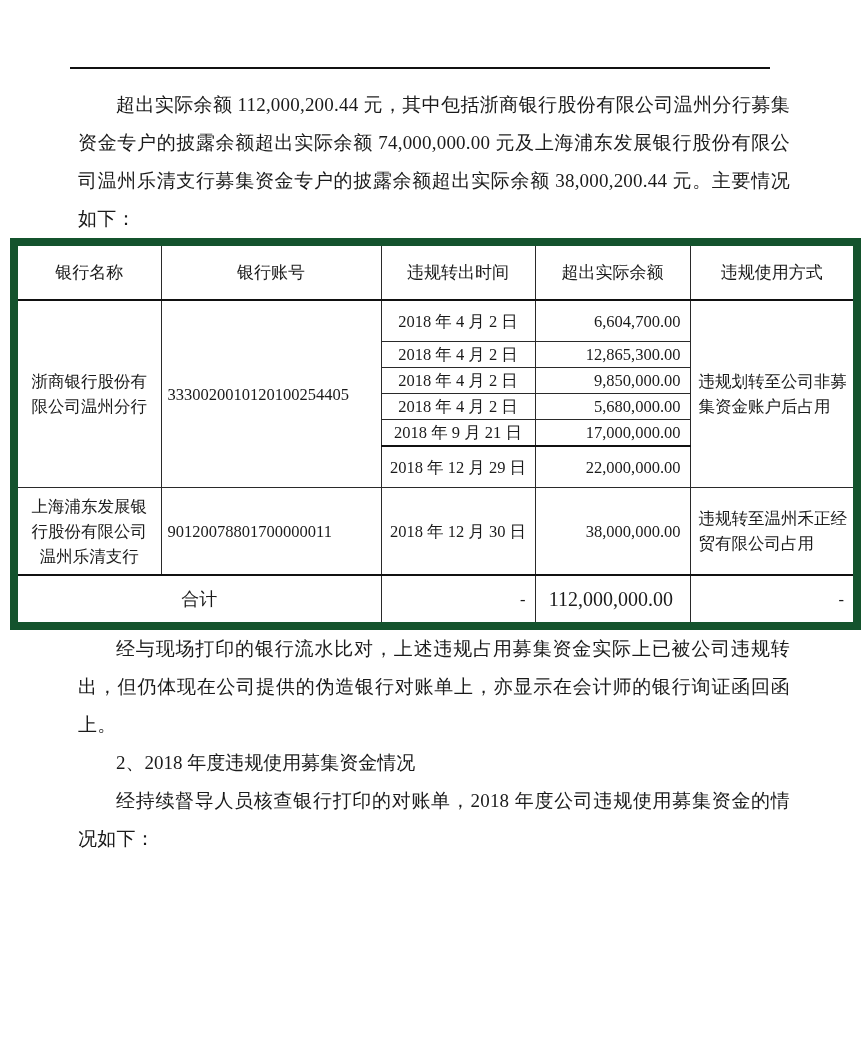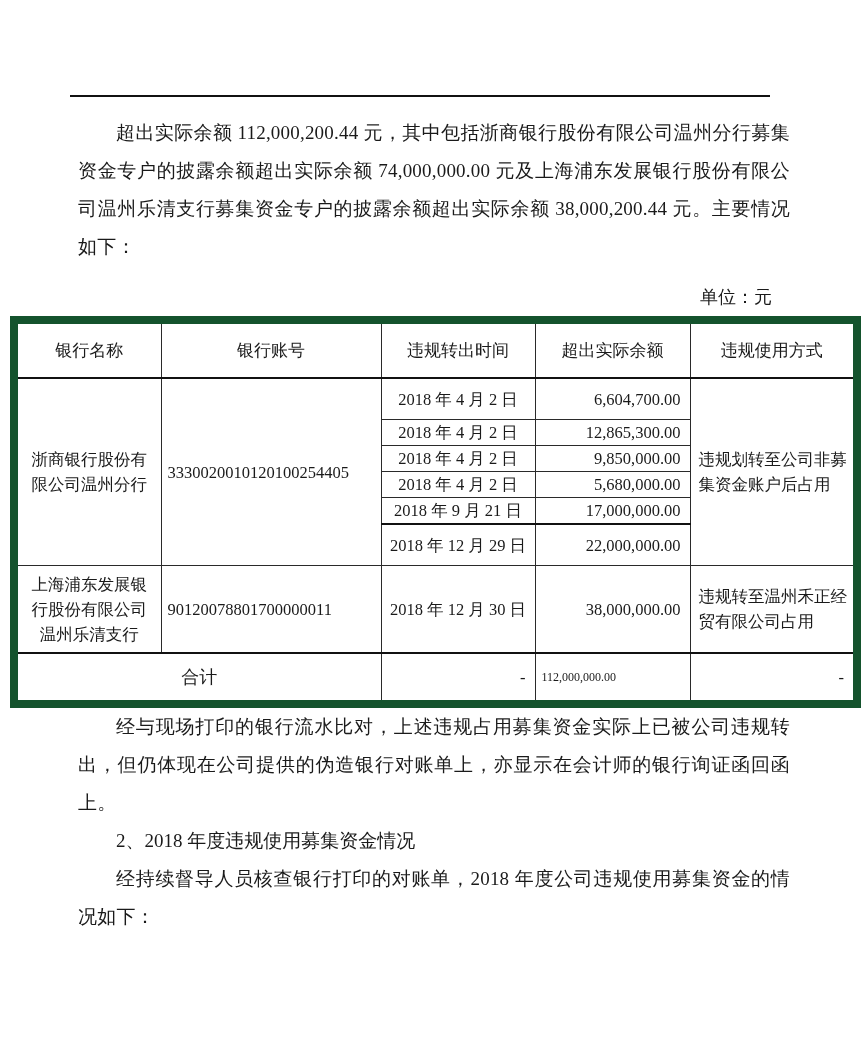--- a/index.html
+++ b/index.html
@@ -12,21 +12,20 @@
     height: 1057px;
     font-family: "Liberation Serif", "DejaVu Serif", serif;
     color: #1a1a1a;
     position: relative;
     overflow: hidden;
   }
   .page {
     position: relative;
     width: 865px;
     height: 873px;
-    margin-top: 28px;
   }
   .top-rule {
     position: absolute;
     left: 70px;
     top: 67px;
     width: 700px;
     height: 0;
     border-top: 2px solid #111;
   }
   .content {
@@ -122,44 +121,43 @@
     height: 46px;
     border-top: 2px solid #111 !important;
     border-bottom: 2px solid #111 !important;
   }
   td.total-label {
     text-align: center;
     font-weight: bold;
     font-size: 18px;
   }
   td.total-amt {
-    text-align: left;
+    text-align: center;
     font-weight: bold;
     padding-right: 9px !important;
-    font-size: 12px;
+    font-size: 20px;
   }
   td.total-dash {
     text-align: right;
     padding-right: 9px !important;
   }
   .after-table { margin-top: 14px; }
   .pre-heading { margin-top: 18px; }
 </style>
 </head>
 <body>
 
 <div class="page">
 
   <div class="top-rule"></div>
 
   <div class="content">
 
     <p class="para indent">超出实际余额 112,000,200.44 元，其中包括浙商银行股份有限公司温州分行募集资金专户的披露余额超出实际余额 74,000,000.00 元及上海浦东发展银行股份有限公司温州乐清支行募集资金专户的披露余额超出实际余额 38,000,200.44 元。主要情况如下：</p>
 
-    <div class="unit-line">单位：元</div>
 
     <table class="fund-table">
       <colgroup>
         <col class="col-bank">
           <col class="col-acct">
           <col class="col-date">
           <col class="col-amt">
           <col class="col-usage">
       </colgroup>
       <thead>

